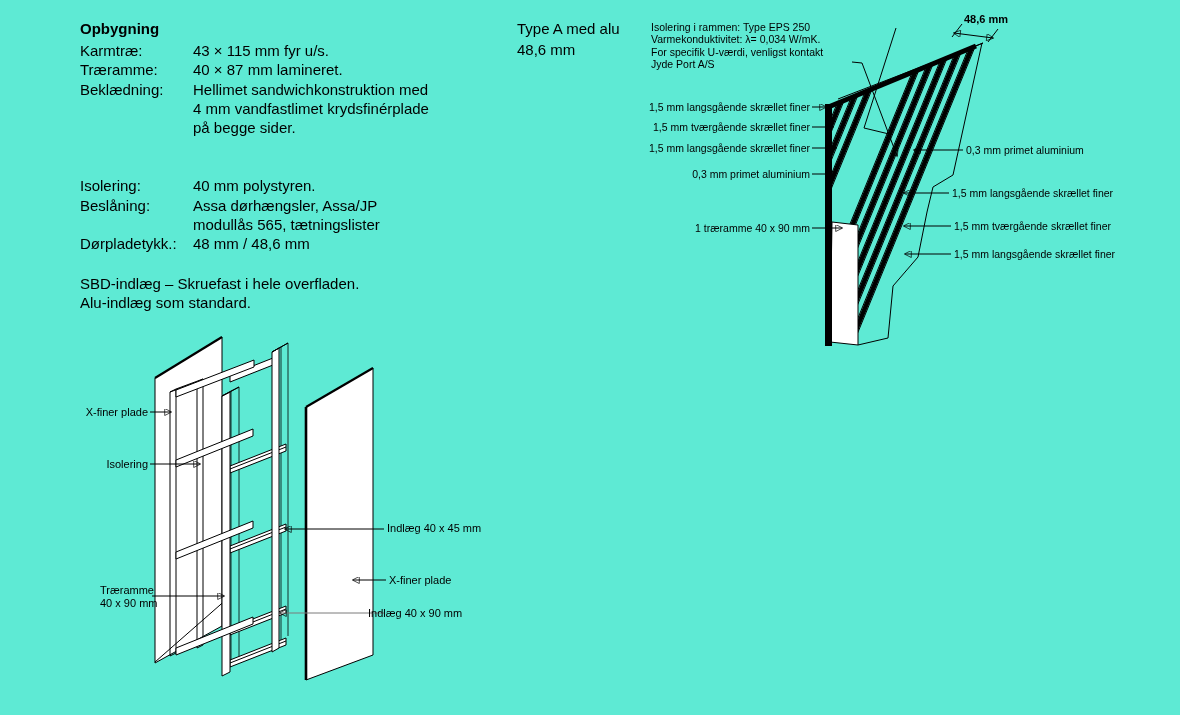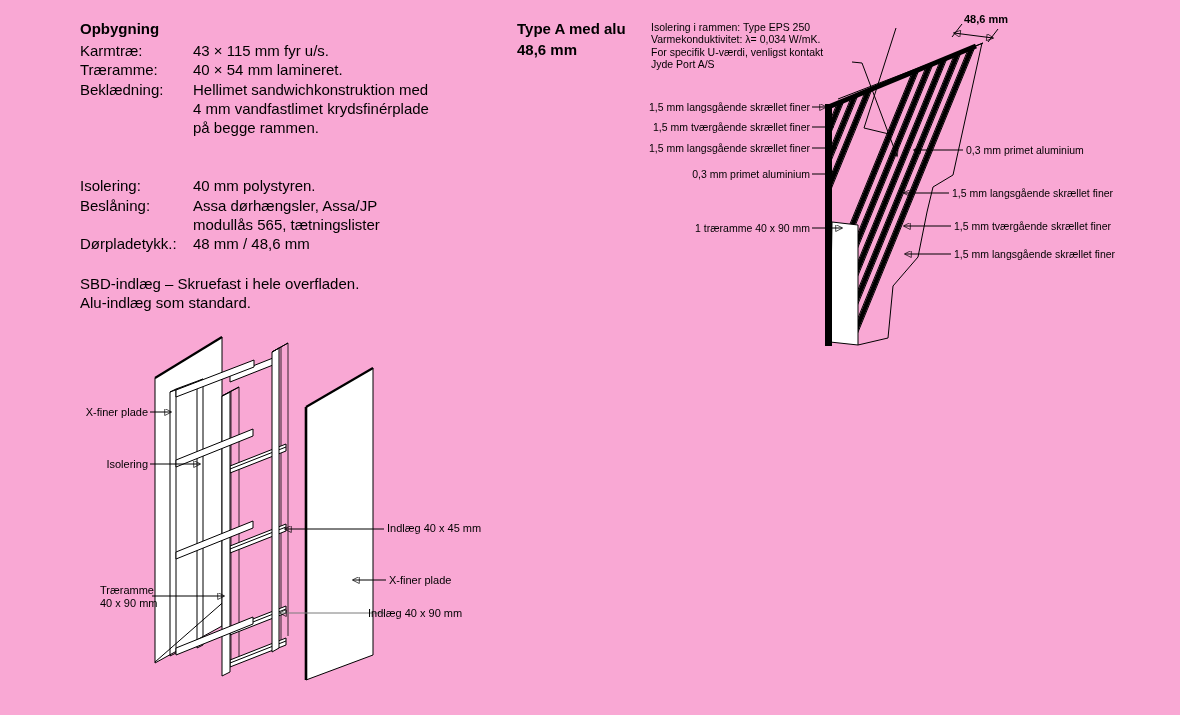--- a/index.html
+++ b/index.html
@@ -1,27 +1,27 @@
 <!DOCTYPE html>
 <html><head>
 <meta charset="utf-8">
 <style>
   html,body{margin:0;padding:0;background:#fff;}
-  #page{position:relative;width:1180px;height:715px;background:#f9a8d4;overflow:hidden;
+  #page{position:relative;width:1180px;height:715px;background:#5eead4;overflow:hidden;
         font-family:"Liberation Sans", sans-serif;color:#000;}
   
   #spec-block{position:absolute;left:80px;top:18px;width:410px;font-size:15px;line-height:19.3px;}
   .spec-title{font-weight:bold;line-height:21px;margin-bottom:2px;}
   .spec-row{display:flex;}
   .spec-row .lab{width:113px;flex:0 0 113px;}
   .spec-row .val{flex:1;}
   .gap-before{margin-top:39px;}
   .spec-footer{margin-top:20px;}
   
-  #type-header{position:absolute;left:517px;top:18px;font-size:15px;font-weight:bold;line-height:21px;}
+  #type-header{position:absolute;left:517px;top:18px;font-size:15px;font-weight:normal;line-height:21px;}
   #insulation-note{position:absolute;left:651px;top:21px;font-size:10.5px;line-height:12.3px;}
   
   .dlab{position:absolute;font-size:11px;line-height:13px;white-space:nowrap;}
   .rlab{position:absolute;font-size:10.5px;line-height:12px;white-space:nowrap;}
   .ralign{text-align:right;}
   .dim{font-size:11px;font-weight:bold;}
   svg{position:absolute;left:0;top:0;}
   svg line, svg polyline, svg polygon, svg path{stroke:#000;fill:none;stroke-width:1;}
   .wfill{fill:#fff;}
   .bfill{fill:#000;stroke:none;}
@@ -167,29 +167,29 @@
     <div class="spec-title">Opbygning</div>
     <div class="spec-row">
       <div class="lab">Karmtræ:</div>
       <div class="val">
           <div>43 × 115 mm fyr u/s.</div>
         </div>
     </div>
     <div class="spec-row">
       <div class="lab">Træramme:</div>
       <div class="val">
-          <div>40 × 54 mm lamineret.</div>
+          <div>40 × 87 mm lamineret.</div>
         </div>
     </div>
     <div class="spec-row">
       <div class="lab">Beklædning:</div>
       <div class="val">
         <div>Hellimet sandwichkonstruktion med</div>
         <div>4 mm vandfastlimet krydsfinérplade</div>
-        <div>på begge rammen.</div>
+        <div>på begge sider.</div>
       </div>
     </div>
     <div class="spec-row gap-before">
       <div class="lab">Isolering:</div>
       <div class="val">
           <div>40 mm polystyren.</div>
         </div>
     </div>
     <div class="spec-row">
       <div class="lab">Beslåning:</div>

